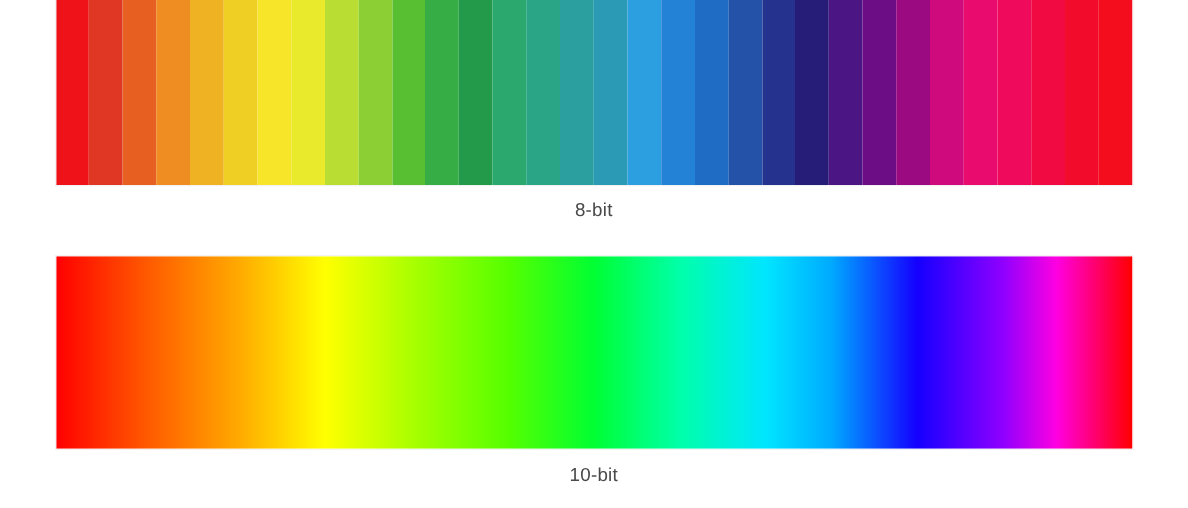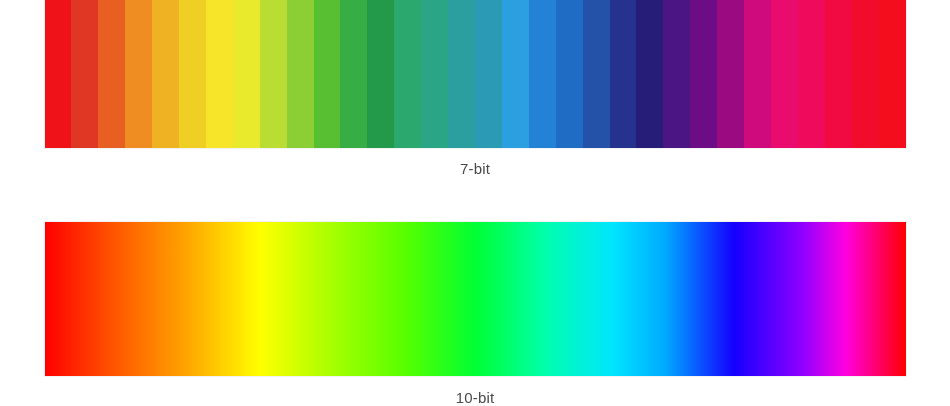--- a/index.html
+++ b/index.html
@@ -21,21 +21,21 @@
     background: #ffffff;
   }
 
   
   .comparison {
     position: absolute;
     left: 0;
     width: 950px;
   }
   #block-8bit  { top: -2px; }
-  #block-10bit { top: 222px; }
+  #block-10bit { top: 205px; }
 
   .strip-frame {
     position: relative;
     margin: 0 auto;
     width: 861px;
     height: 150px;
     box-shadow: 0 0 0 1px rgba(0,0,0,0.05);
     overflow: hidden;
   }
   #block-10bit .strip-frame { height: 154px; }
@@ -104,21 +104,21 @@
           <div class="band" style="background: rgb(109, 13, 134);"></div>
           <div class="band" style="background: rgb(156, 10, 130);"></div>
           <div class="band" style="background: rgb(207, 10, 124);"></div>
           <div class="band" style="background: rgb(233, 11, 109);"></div>
           <div class="band" style="background: rgb(239, 10, 92);"></div>
           <div class="band" style="background: rgb(240, 10, 65);"></div>
           <div class="band" style="background: rgb(242, 11, 42);"></div>
           <div class="band" style="background: rgb(244, 13, 29);"></div>
         </div>
     </div>
-    <span class="strip-caption">7-bit</span>
+    <span class="strip-caption">8-bit</span>
   </div>
 
   <div class="comparison" id="block-10bit">
     <div class="strip-frame">
       <div class="smooth-strip" id="smooth-10bit" style="background: linear-gradient(to right, rgb(255, 0, 0) 0%, rgb(255, 85, 0) 8%, rgb(255, 170, 0) 17%, rgb(255, 255, 0) 25%, rgb(170, 255, 0) 33%, rgb(85, 255, 0) 42%, rgb(0, 255, 51) 50%, rgb(0, 255, 170) 58%, rgb(0, 229, 255) 66%, rgb(0, 170, 255) 72%, rgb(20, 0, 255) 80%, rgb(144, 0, 255) 88%, rgb(255, 0, 224) 93%, rgb(255, 0, 0) 100%);"></div>
     </div>
     <span class="strip-caption">10-bit</span>
   </div>
 
 </div>

